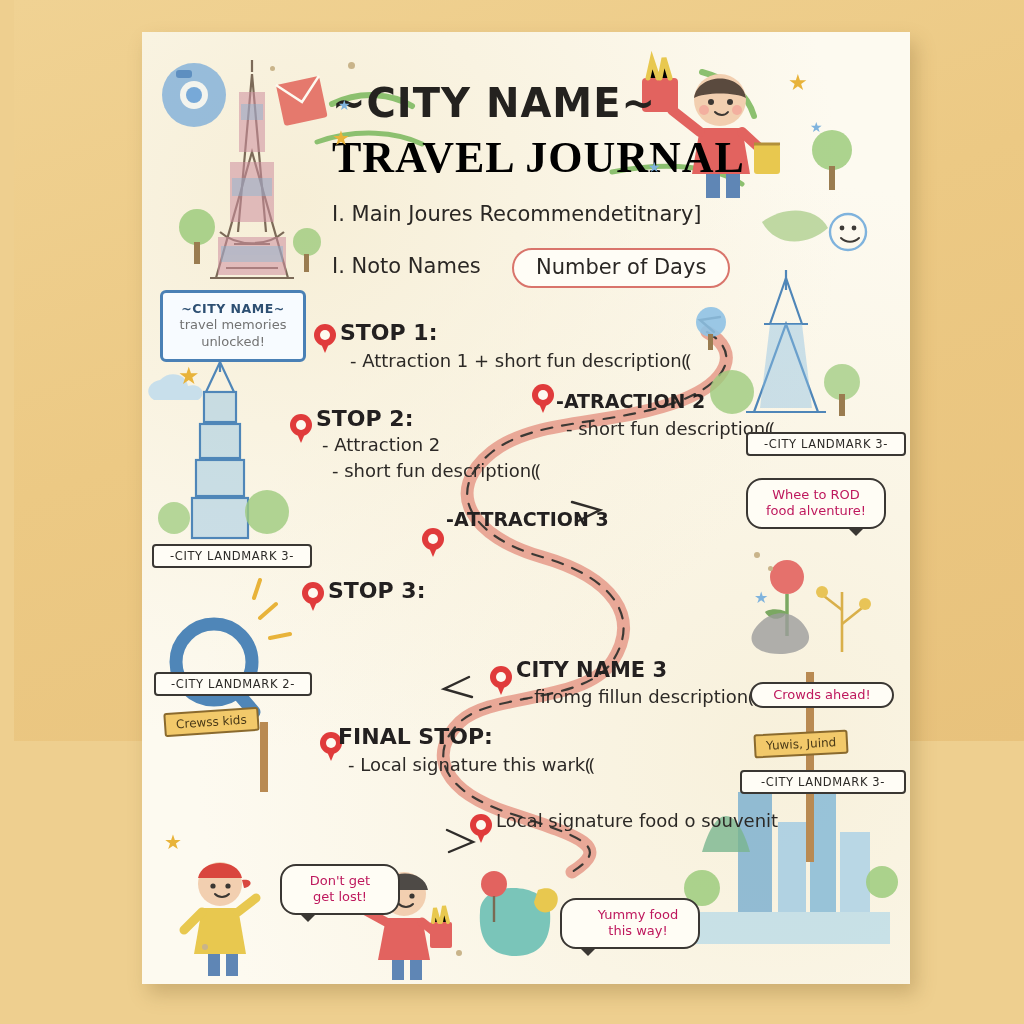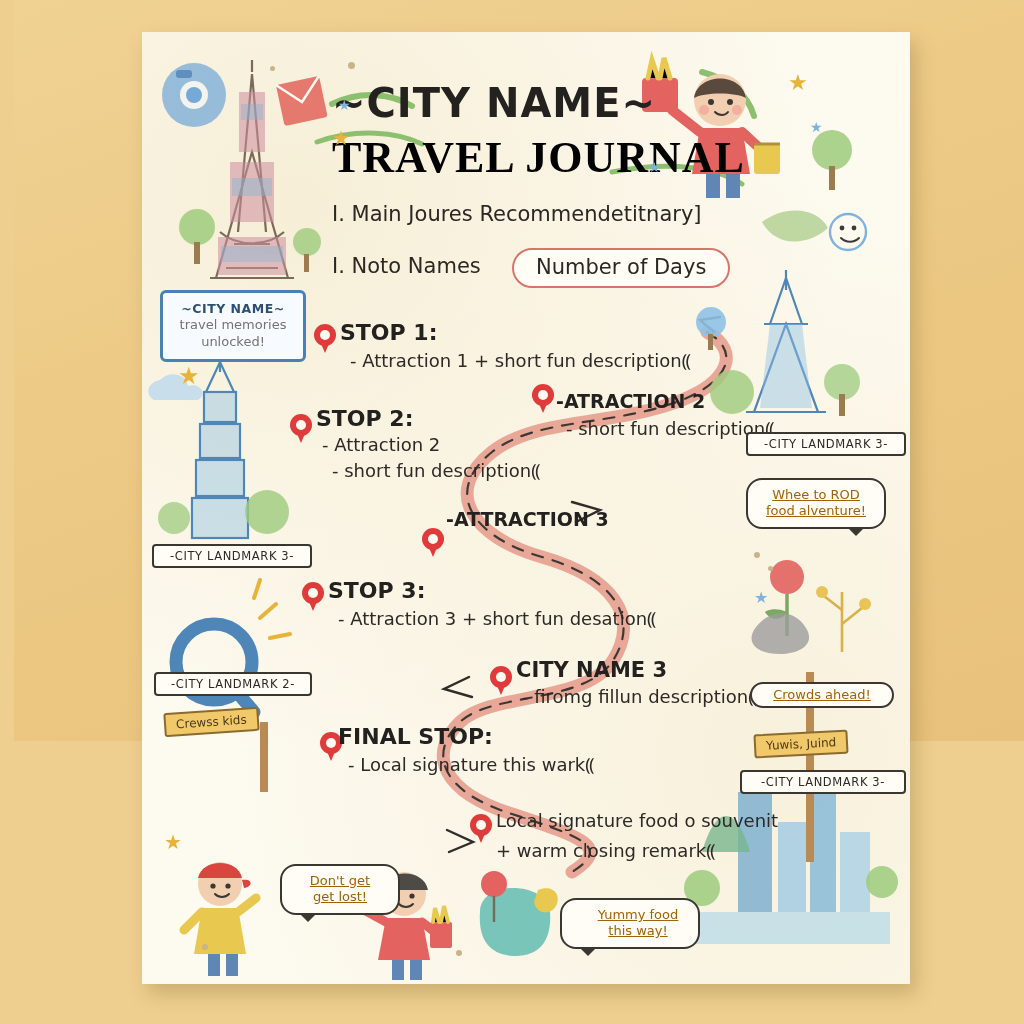--- a/index.html
+++ b/index.html
@@ -81,24 +81,23 @@
   }
   .attr-title {
     font-size: 19px;
     font-weight: bold;
     color: #232020;
     white-space: nowrap;
     text-align: right;
   }
   .small-note {
     font-size: 13px;
-    color: #a16207;
+    color: #be185d;
     text-align: center;
     line-height: 1.25;
-    text-decoration: underline;
   }
   .tiny-label {
     font-size: 11.5px;
     letter-spacing: 0.6px;
     color: #2c2a27;
     white-space: nowrap;
   }
 
   
   .days-pill {
@@ -448,21 +447,20 @@
         <div class="dot"></div>
     </div>
     <div class="abs attr-title" style="left:304px; top:476px;">-ATTRACTION 3</div>
 
     <div class="pin" style="left:160px; top:550px;">
       <div class="head"></div>
         <div class="tip"></div>
         <div class="dot"></div>
     </div>
     <div class="abs stop-title" style="left:186px; top:546px;">STOP 3:</div>
-    <div class="abs stop-line" style="left:196px; top:574px;">- Attraction 3 + short fun desation⸨</div>
 
     <div class="pin" style="left:348px; top:634px;">
       <div class="head"></div>
         <div class="tip"></div>
         <div class="dot"></div>
     </div>
     <div class="abs attr-title" style="left:374px; top:626px; font-size:21px;">CITY NAME 3</div>
     <div class="abs stop-line" style="left:380px; top:652px;">- firomg fillun description⸨</div>
 
     <div class="pin" style="left:178px; top:700px;">
@@ -472,21 +470,20 @@
     </div>
     <div class="abs stop-title" style="left:196px; top:692px;">FINAL STOP:</div>
     <div class="abs stop-line" style="left:206px; top:720px;">- Local signature this wark⸨</div>
 
     <div class="pin" style="left:328px; top:782px;">
       <div class="head"></div>
         <div class="tip"></div>
         <div class="dot"></div>
     </div>
     <div class="abs stop-line" style="left:354px; top:778px;">Local signature food o souvenit</div>
-    <div class="abs stop-line" style="left:354px; top:806px;">+ warm closing remark⸨</div>
 
     <div class="abs memo-box" style="left:18px; top:258px; width:120px;">
       <div class="memo-head">~CITY NAME~</div>
       <div class="memo-body">travel memories</div>
       <div class="memo-body">unlocked!</div>
     </div>
 
     <div class="abs landmark-caption tiny-label" style="left:10px; top:512px; width:140px;">-CITY LANDMARK 3-</div>
 
     <div class="abs landmark-caption tiny-label" style="left:12px; top:640px; width:138px;">-CITY LANDMARK 2-</div>

